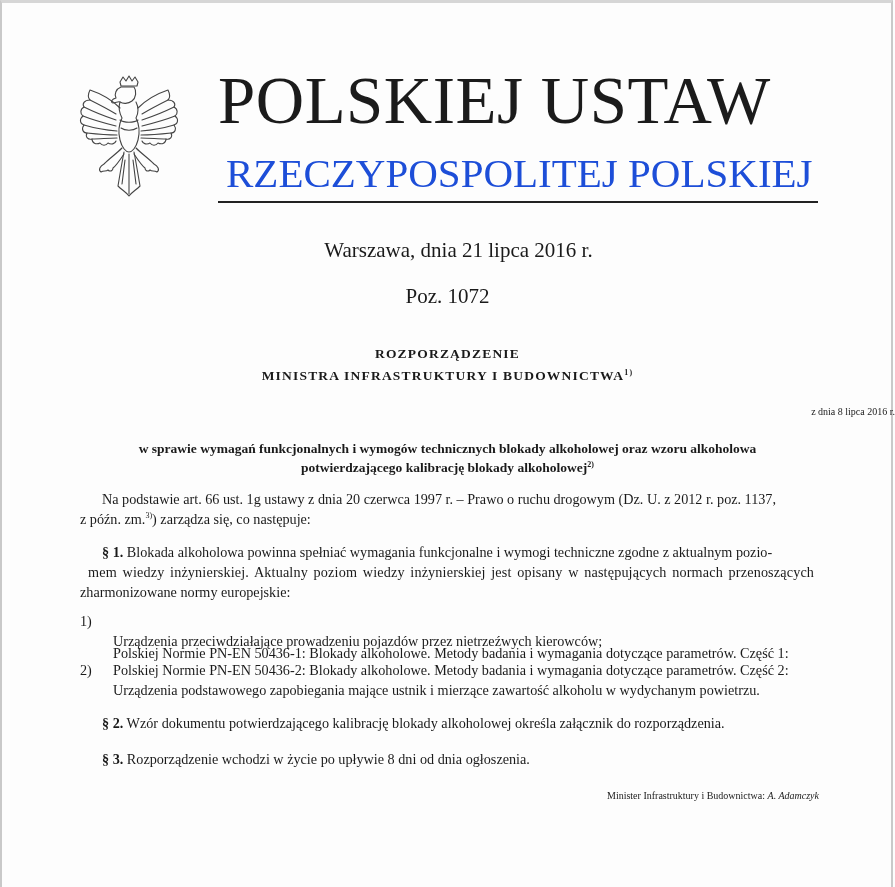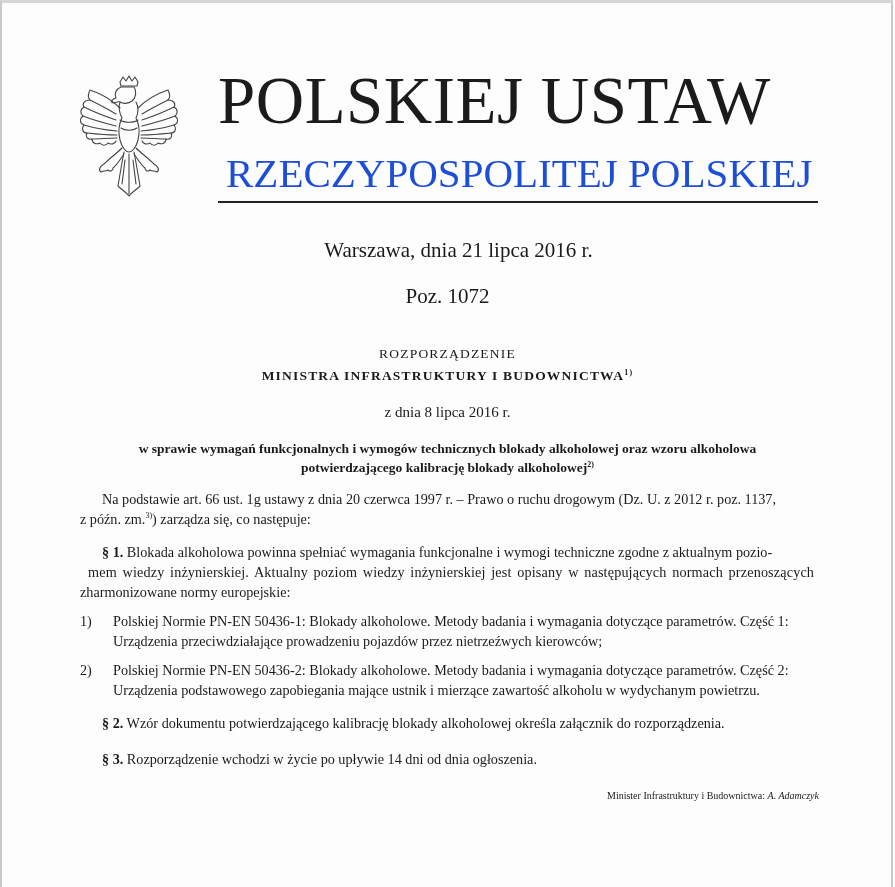--- a/index.html
+++ b/index.html
@@ -31,24 +31,24 @@
       color: #1d4ed8;
       margin-left: 8px;
     }
     .rule {
       position: absolute; left: 218px; top: 201px; width: 600px; height: 2px;
       background: #222;
     }
     .center { left: 0; width: 895px; text-align: center; }
     .date { top: 237px; font-size: 21px; line-height: 26px; margin-left: 11px; }
     .poz { top: 283px; font-size: 21px; line-height: 26px; }
-    .rozp { top: 345px; font-size: 13.5px; font-weight: normal; letter-spacing: 1.2px; line-height: 18px; }
+    .rozp { top: 345px; font-size: 13.5px; font-weight: bold; letter-spacing: 1.2px; line-height: 18px; }
     .ministra { top: 367px; font-size: 13.5px; font-weight: bold; letter-spacing: 1.2px; line-height: 18px; }
     sup { font-size: 8px; vertical-align: super; line-height: 0; }
-    .zdnia { top: 403px; font-size: 15px; line-height: 18px; }
+    .zdnia { top: 403px; font-size: 10px; line-height: 18px; text-align: right; }
     .subject { top: 439px; font-size: 13.5px; font-weight: bold; line-height: 19px; }
     .body-text { font-size: 14.2px; line-height: 19.5px; }
     .b { font-weight: bold; }
     .sign { position: absolute; right: 76px; top: 786px; font-size: 10px; line-height: 19px; }
     .sign i { font-style: italic; }
   </style>
 </head>
 <body>
 
 <div class="frame"></div>
@@ -111,25 +111,25 @@
   <div class="abs" style="left:102px; top:490px;">Na podstawie art. 66 ust. 1g ustawy z dnia 20 czerwca 1997 r. – Prawo o ruchu drogowym (Dz. U. z 2012 r. poz. 1137,</div>
   <div class="abs" style="left:80px; top:510px;"><span>z późn. zm.</span><sup>3)</sup><span>) zarządza się, co następuje:</span></div>
 </div>
 
 <div class="body-text">
   <div class="abs" style="left:102px; top:543px;"><span class="b">§ 1.</span> <span>Blokada alkoholowa powinna spełniać wymagania funkcjonalne  i wymogi techniczne zgodne z aktualnym pozio-</span></div>
   <div class="abs" style="left:80px; top:563px; letter-spacing:0.15px; word-spacing:2px;margin-left:8px;">mem wiedzy inżynierskiej. Aktualny poziom wiedzy inżynierskiej jest opisany w następujących normach przenoszących</div>
   <div class="abs" style="left:80px; top:583px;">zharmonizowane normy europejskie:</div>
 
   <div class="abs" style="left:80px; top:612px;">1)</div>
-  <div class="abs" style="left:113px; top:612px;">Polskiej Normie PN-EN 50436-1: Blokady alkoholowe. Metody badania i wymagania dotyczące parametrów. Część 1:</div>
+  <div class="abs" style="left:113px; top:644px;">Polskiej Normie PN-EN 50436-1: Blokady alkoholowe. Metody badania i wymagania dotyczące parametrów. Część 1:</div>
   <div class="abs" style="left:113px; top:632px;">Urządzenia przeciwdziałające prowadzeniu pojazdów przez nietrzeźwych kierowców;</div>
 
   <div class="abs" style="left:80px; top:661px;">2)</div>
   <div class="abs" style="left:113px; top:661px;text-align:right;">Polskiej Normie PN-EN 50436-2: Blokady alkoholowe. Metody badania i wymagania dotyczące parametrów. Część 2:</div>
   <div class="abs" style="left:113px; top:681px;">Urządzenia podstawowego zapobiegania mające ustnik i mierzące zawartość alkoholu w wydychanym powietrzu.</div>
 </div>
 
 <div class="abs body-text" style="left:102px; top:714px;"><span class="b">§ 2.</span> <span>Wzór dokumentu potwierdzającego kalibrację blokady alkoholowej określa załącznik do rozporządzenia.</span></div>
 
-<div class="abs body-text" style="left:102px; top:750px;"><span class="b">§ 3.</span> <span>Rozporządzenie wchodzi w życie po upływie 14 dni od dnia ogłoszenia.</span></div>
+<div class="abs body-text" style="left:102px; top:750px;"><span class="b">§ 3.</span> <span>Rozporządzenie wchodzi w życie po upływie 8 dni od dnia ogłoszenia.</span></div>
 
 <div class="sign"><span>Minister Infrastruktury i Budownictwa: </span><i>A. Adamczyk</i></div>
 
 </body></html>

